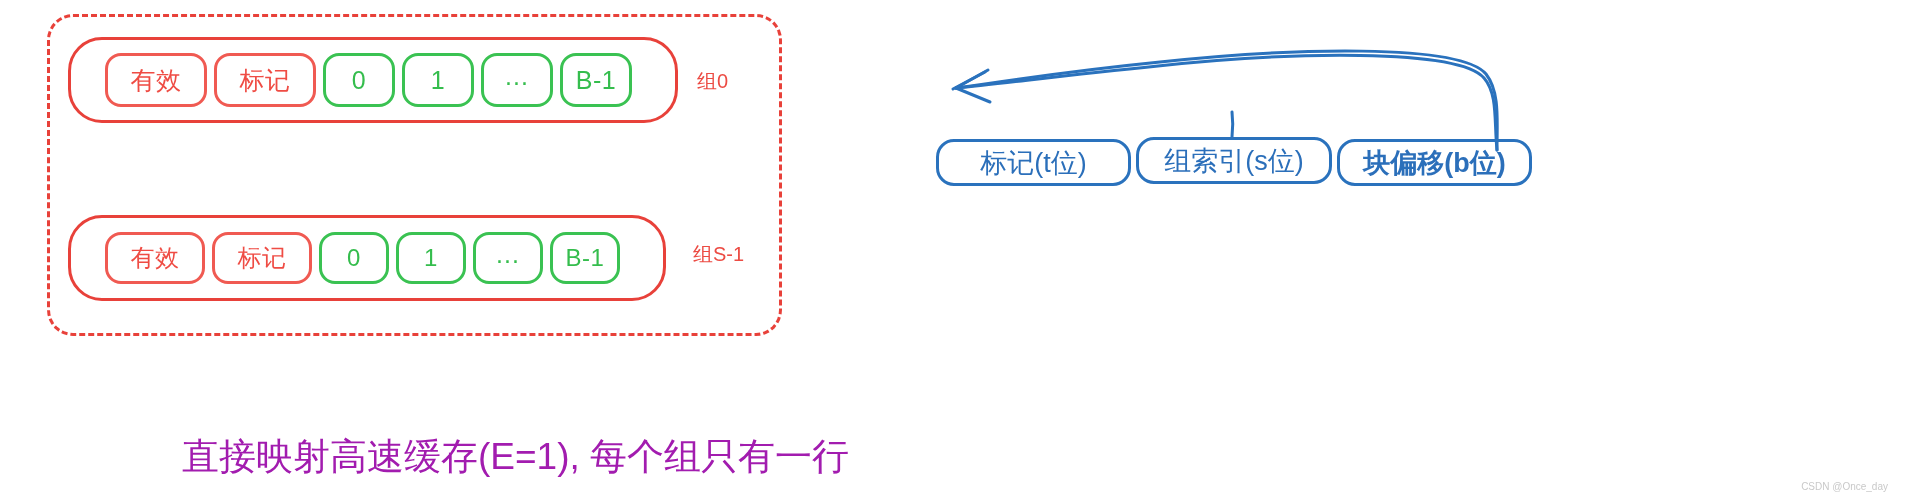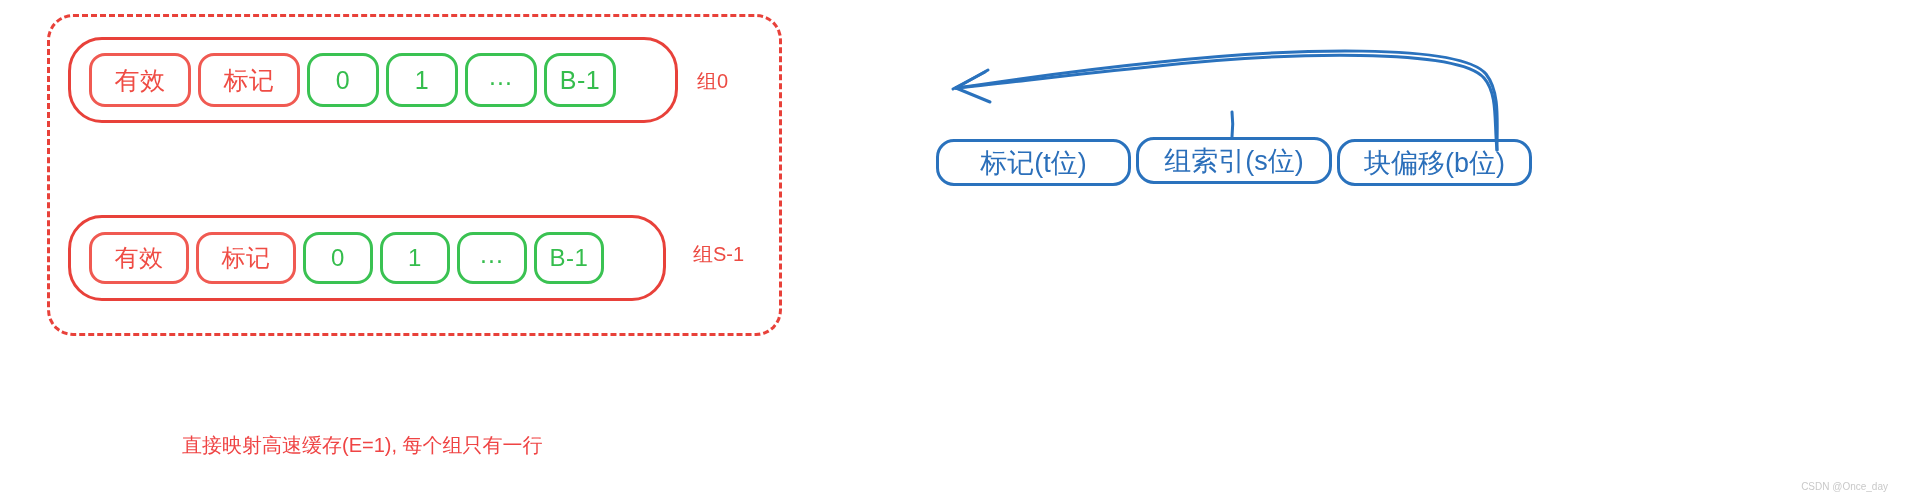--- a/index.html
+++ b/index.html
@@ -43,20 +43,21 @@
     align-items: center;
   }
   .set-row.row-0 { left: 68px;  top: 37px;  width: 610px; height: 86px; }
   .set-row.row-1 { left: 68px;  top: 215px; width: 598px; height: 86px; }
 
   .cells {
     display: flex;
     align-items: center;
     gap: 7px;
     padding-left: 18px;
+    margin-left: 16px;
   }
 
   
   .cell {
     box-sizing: border-box;
     border-radius: 16px;
     background: #ffffff;
     display: flex;
     align-items: center;
     justify-content: center;
@@ -106,43 +107,43 @@
     color: #ee4b43;
     font-size: 26px;
     white-space: nowrap;
   }
 
   
   .caption {
     position: absolute;
     left: 182px;
     top: 432px;
-    color: #ef4444;
-    font-size: 20px;
+    color: #a21caf;
+    font-size: 37px;
     white-space: nowrap;
   }
 
   
   .addr-box {
     position: absolute;
     box-sizing: border-box;
     border: 3px solid #2a72bd;
     border-radius: 18px;
     background: #ffffff;
     display: flex;
     align-items: center;
     justify-content: center;
     color: #2b6fba;
     font-size: 27px;
     white-space: nowrap;
     height: 47px;
   }
   .addr-box.b-tag   { left: 936px;  top: 139px; width: 195px; }
   .addr-box.b-set   { left: 1136px; top: 137px; width: 196px; }
-  .addr-box.b-off   { left: 1337px; top: 139px; width: 195px; }
+  .addr-box.b-off   { left: 1337px; top: 139px; width: 195px; font-weight: bold; }
 
   
   .arrow-svg {
     position: absolute;
     left: 0;
     top: 0;
     width: 1906px;
     height: 500px;
     pointer-events: none;
   }

